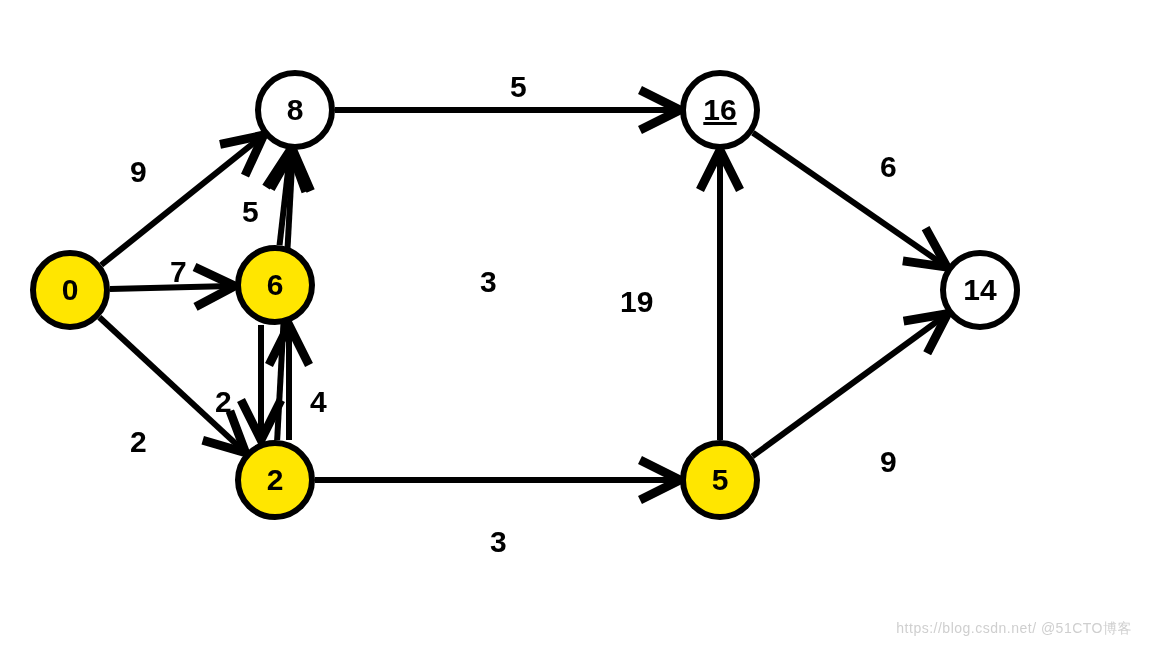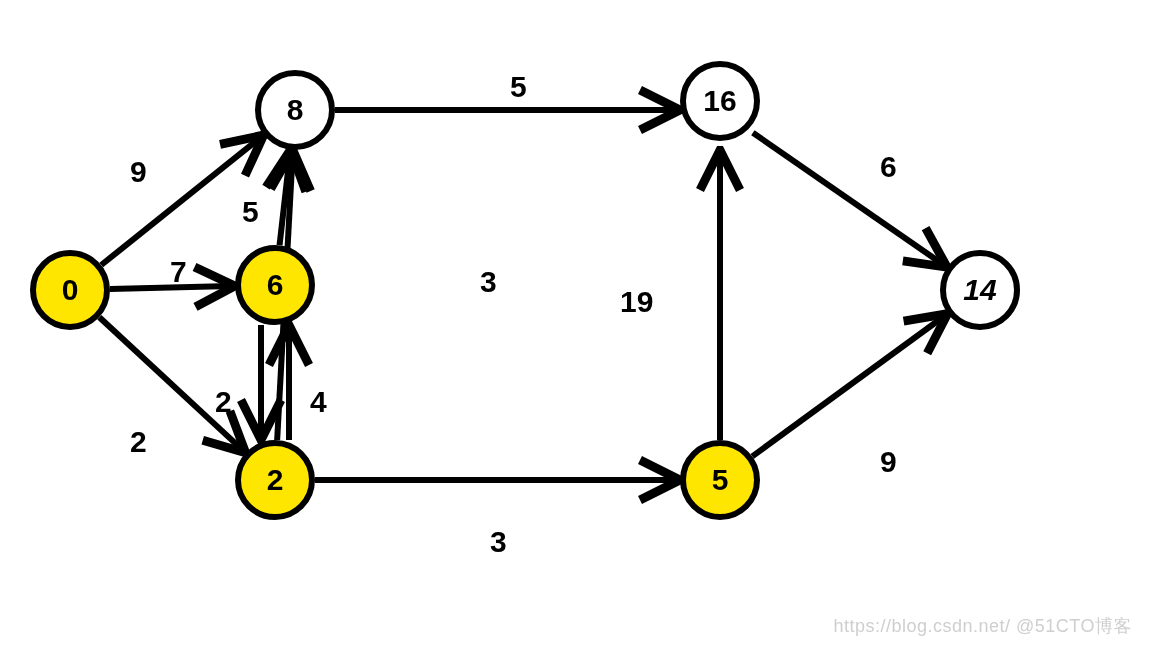--- a/index.html
+++ b/index.html
@@ -37,21 +37,21 @@
     position: absolute;
     font-weight: 700;
     font-size: 30px;
     color: #000;
     z-index: 3;
   }
   .watermark {
     position: absolute;
     right: 20px;
     bottom: 10px;
-    font-size: 18px;
+    font-size: 14px;
     color: #cfcfcf;
     letter-spacing: 0.5px;
     z-index: 4;
   }
 </style>
 </head>
 <body>
 
 <svg id="edge-layer" width="1152" height="648">
   <defs>
@@ -95,18 +95,18 @@
   </div>
 <div class="node yellow" style="left: 235px; top: 440px;">
     <span>2</span>
   </div>
 <div class="node yellow" style="left: 680px; top: 440px;">
     <span>5</span>
   </div>
 <div class="node white" style="left: 255px; top: 70px;">
     <span>8</span>
   </div>
-<div class="node white" style="left: 680px; top: 61px;">
+<div class="node white" style="left: 680px; top: 70px; text-decoration: underline;">
     <span>16</span>
   </div>
-<div class="node white" style="left: 940px; top: 250px; font-style: italic;">
+<div class="node white" style="left: 940px; top: 250px;">
     <span>14</span>
   </div>
 
 </body></html>

